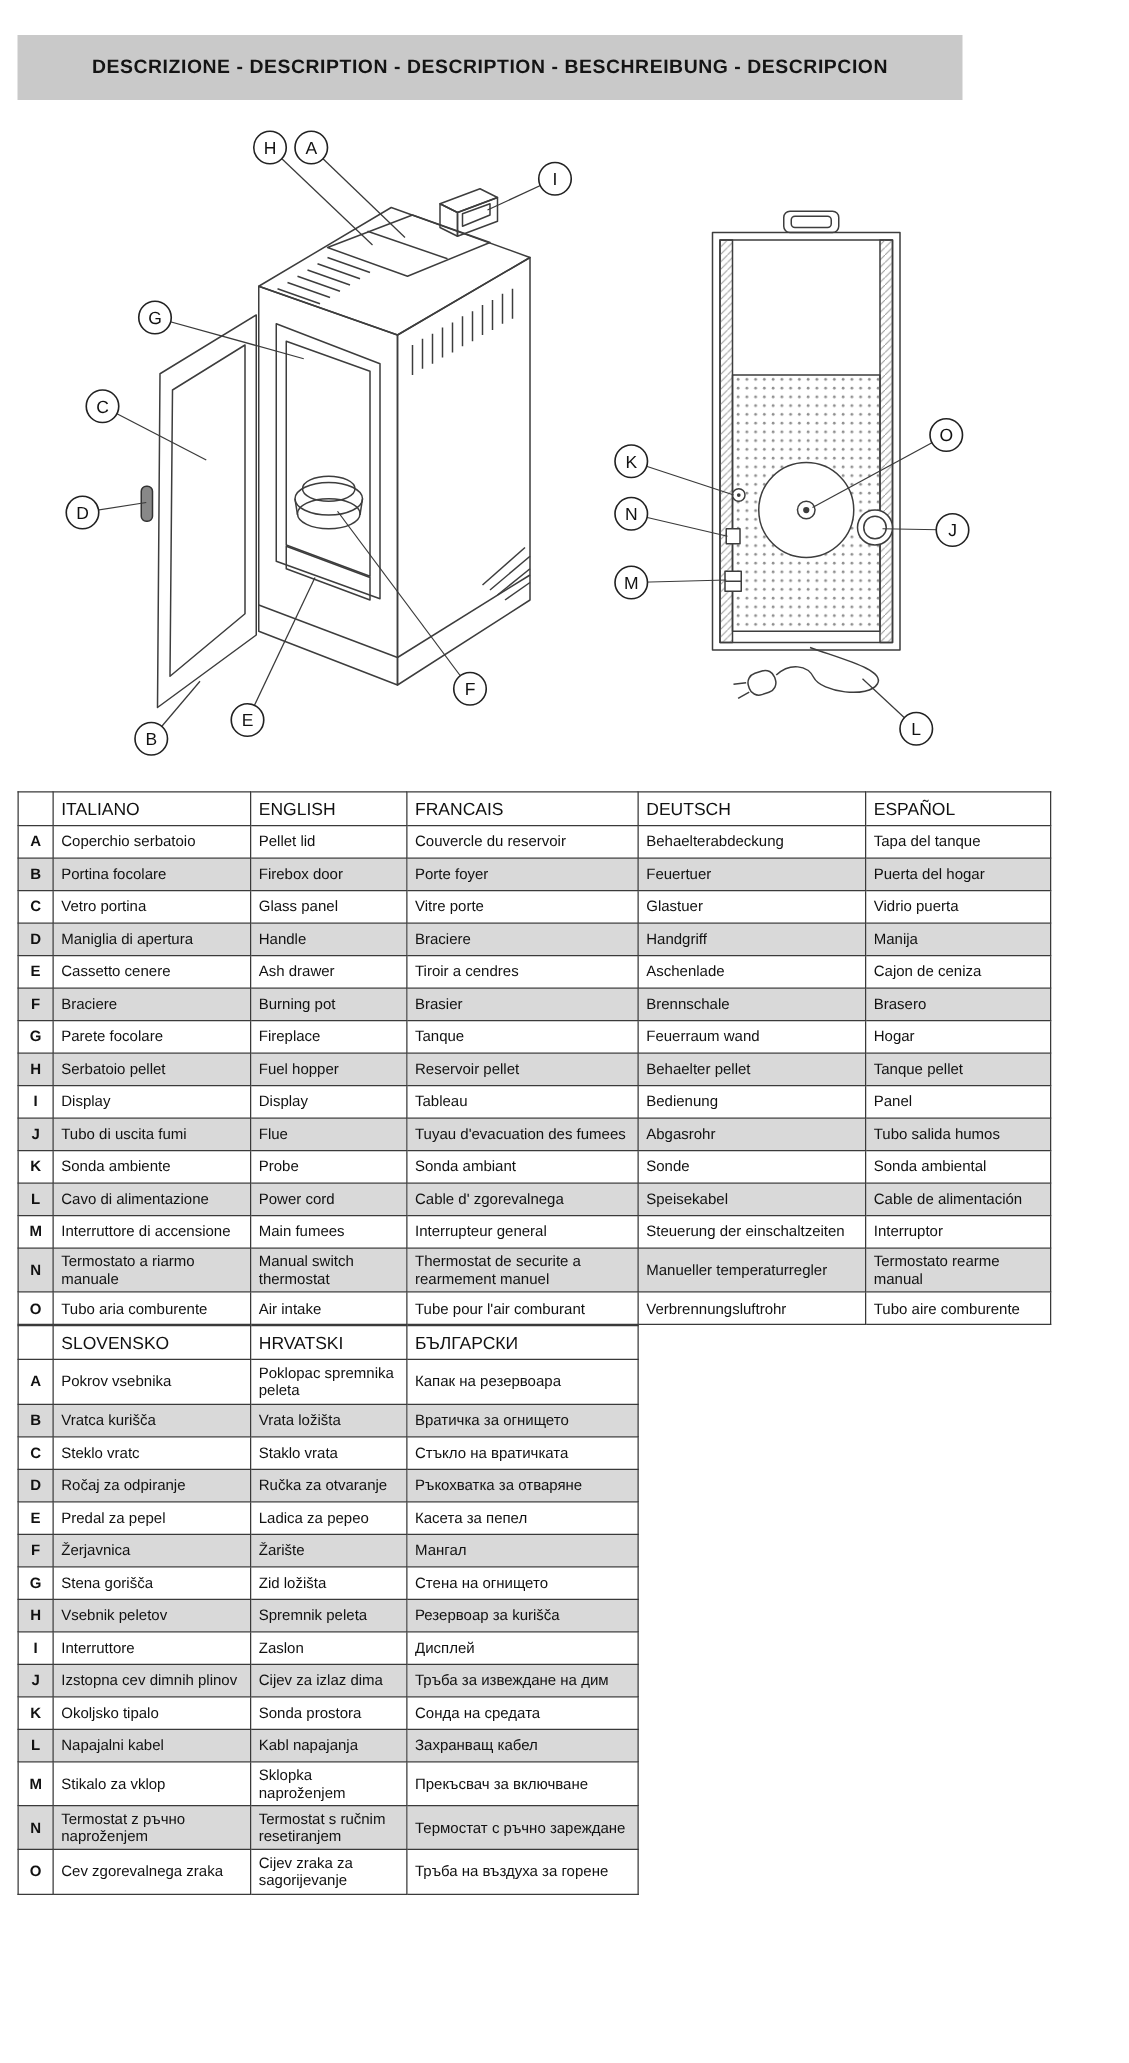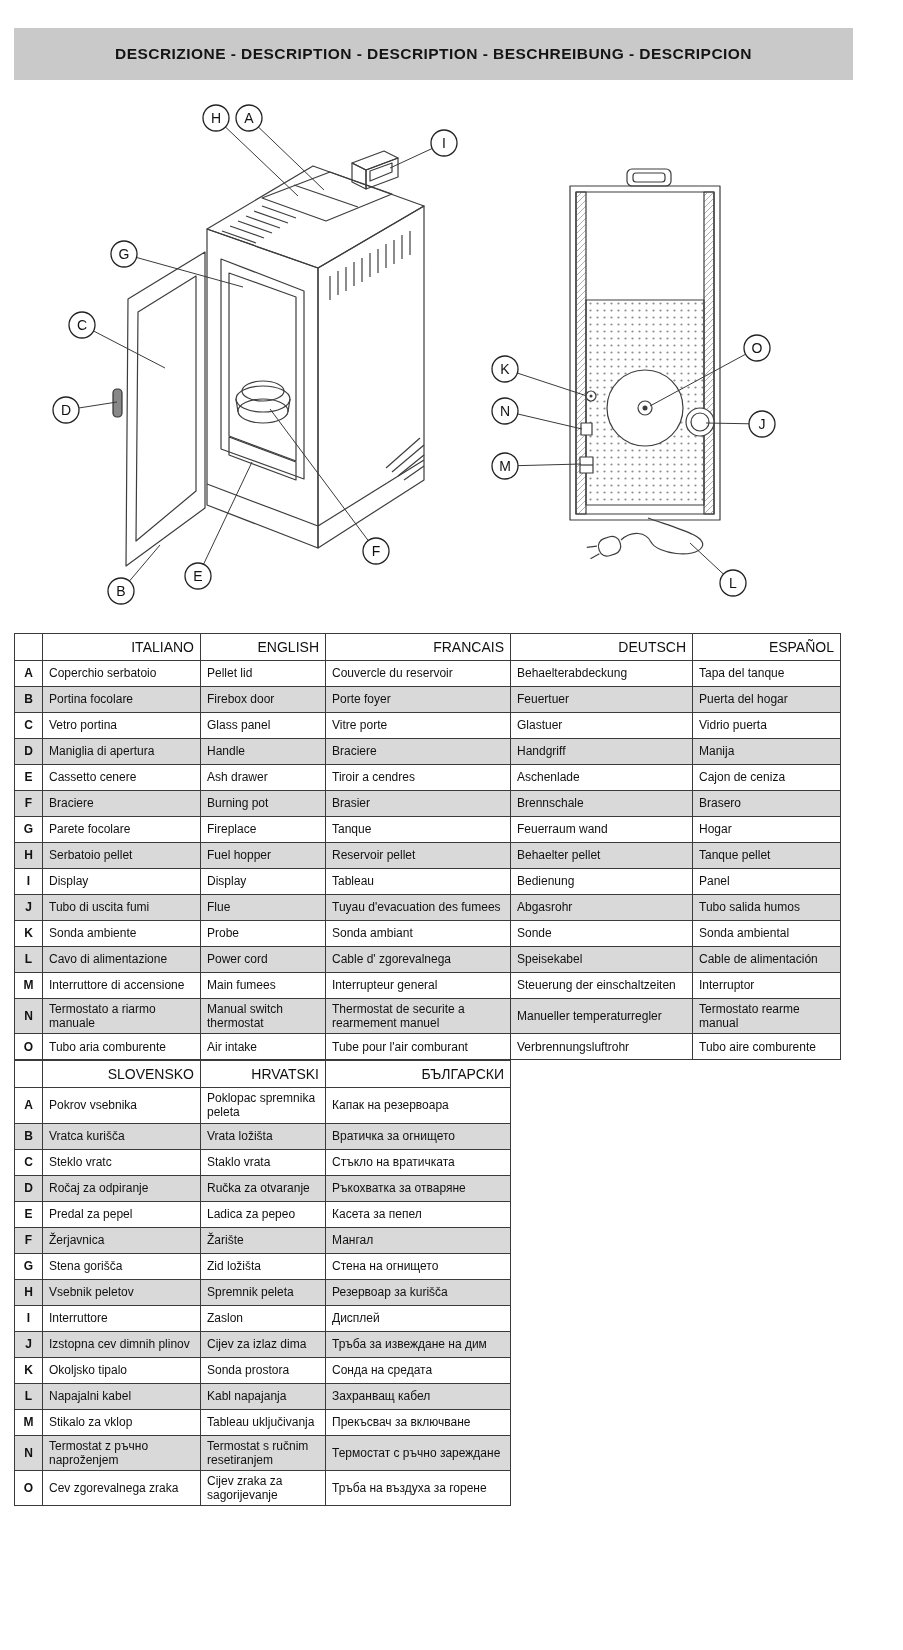--- a/index.html
+++ b/index.html
@@ -2,21 +2,21 @@
 <html><head>
 <meta charset="utf-8">
 <style>
   * { margin:0; padding:0; box-sizing:border-box; }
   html,body { background:#fff; }
   body {
     width:903px; height:1650px; position:relative;
     font-family:"Liberation Sans", sans-serif; color:#111;
   }
   .header-bar {
-    position:absolute; left:14px; top:28px; width:839px; height:52px;
+    position:absolute; left:14px; top:28px; width:756px; height:52px;
     display:flex; align-items:center; justify-content:center;
   }
   .header-bar h1 {
     font-size:15.5px; font-weight:600; letter-spacing:.45px; color:#141414;
   }
   .diagram {
     position:absolute; left:0; top:0; width:903px; height:632px;
   }
   .leader { stroke:#3a3a3a; stroke-width:1; }
   .callout-circle { fill:#fff; stroke:#222; stroke-width:1.3; }
@@ -25,21 +25,21 @@
     text-anchor:middle;
   }
   .tables { position:absolute; left:14px; top:633px; }
   table { border-collapse:collapse; table-layout:fixed; font-size:12px; color:#111; }
   #table1 { width:826px; }
   #table2 { width:496px; }
   th, td {
     border:1px solid #3a3a3a; padding:3px 6px; vertical-align:middle;
     text-align:left; overflow:hidden;
   }
-  th { text-align:right; font-size:14px; font-weight:400; height:27px; background:#fff; }
+  th { text-align:left; font-size:14px; font-weight:400; height:27px; background:#fff; }
   td { height:26px; line-height:1.18; background:#fff; }
   td.keycol { text-align:center; font-weight:700; width:28px; padding:3px 2px; }
   tr.alt td { background:#d9d9d9; }
 </style>
 </head>
 <body>
 
 <div class="header-bar" style="background: rgb(201, 201, 201);">
   <h1>DESCRIZIONE - DESCRIPTION - DESCRIPTION - BESCHREIBUNG - DESCRIPCION</h1>
 </div>
@@ -453,21 +453,21 @@
         </tr>
         <tr class="alt">
           <td class="keycol">L</td>
           <td>Napajalni kabel</td>
           <td>Kabl napajanja</td>
           <td>Захранващ кабел</td>
         </tr>
         <tr>
           <td class="keycol">M</td>
           <td>Stikalo za vklop</td>
-          <td>Tableau uključivanja</td>
+          <td>Sklopka naproženjem</td>
           <td>Прекъсвач за включване</td>
         </tr>
         <tr class="alt">
           <td class="keycol">N</td>
           <td>Termostat z ръчно naproženjem</td>
           <td>Termostat s ručnim resetiranjem</td>
           <td>Термостат с ръчно зареждане</td>
         </tr>
         <tr>
           <td class="keycol">O</td>

